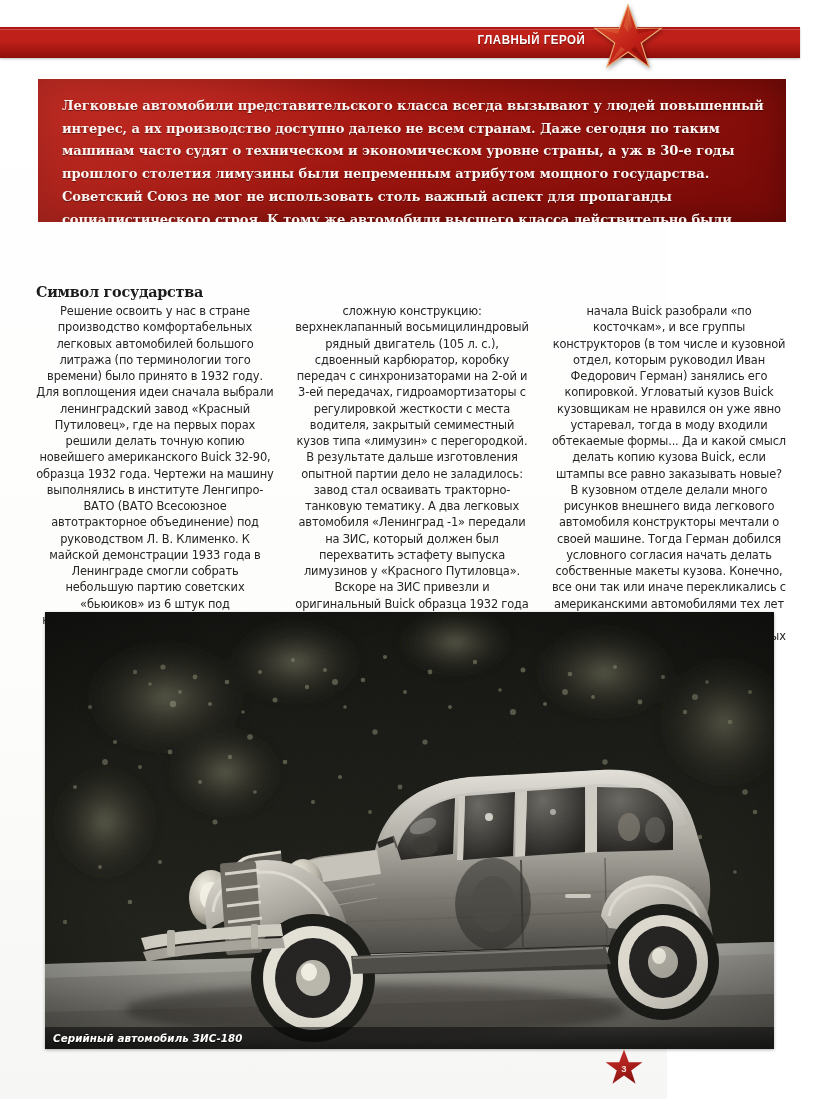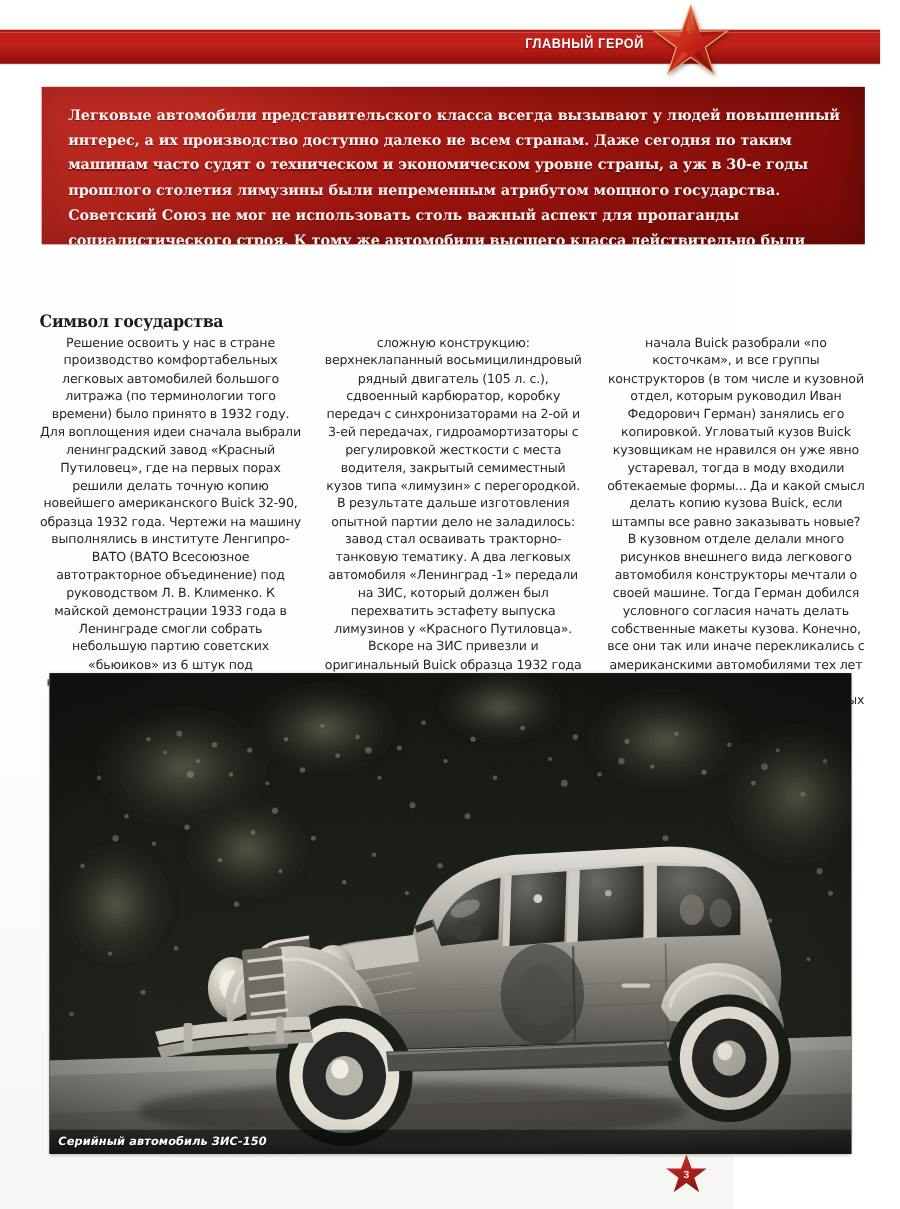--- a/index.html
+++ b/index.html
@@ -549,21 +549,21 @@
 
       <rect x="0" y="0" width="729" height="437" fill="none"></rect>
       <radialGradient id="vig" cx="0.5" cy="0.5" r="0.78">
         <stop offset="55%" stop-color="#000000" stop-opacity="0"></stop>
         <stop offset="100%" stop-color="#000000" stop-opacity="0.42"></stop>
       </radialGradient>
       <rect x="0" y="0" width="729" height="437" fill="url(#vig)"></rect>
     </svg>
 
     <div class="caption-bar">
-      <span class="caption-text">Серийный автомобиль ЗИС-150</span>
+      <span class="caption-text">Серийный автомобиль ЗИС-180</span>
     </div>
   </div>
 
   <svg class="page-star" viewBox="0 0 100 100">
     <defs>
       <linearGradient id="pStar" x1="0" y1="0" x2="0.4" y2="1">
         <stop offset="0%" stop-color="#c93531"></stop>
         <stop offset="55%" stop-color="#ae211d"></stop>
         <stop offset="100%" stop-color="#8d1512"></stop>
       </linearGradient>

